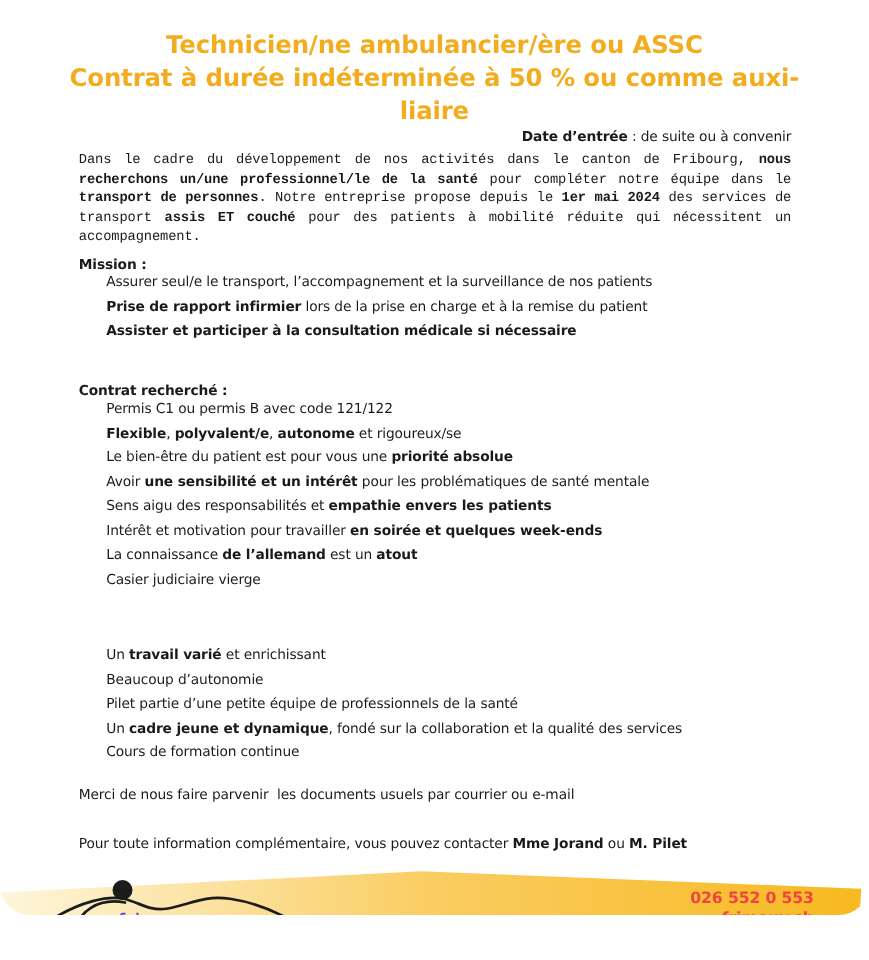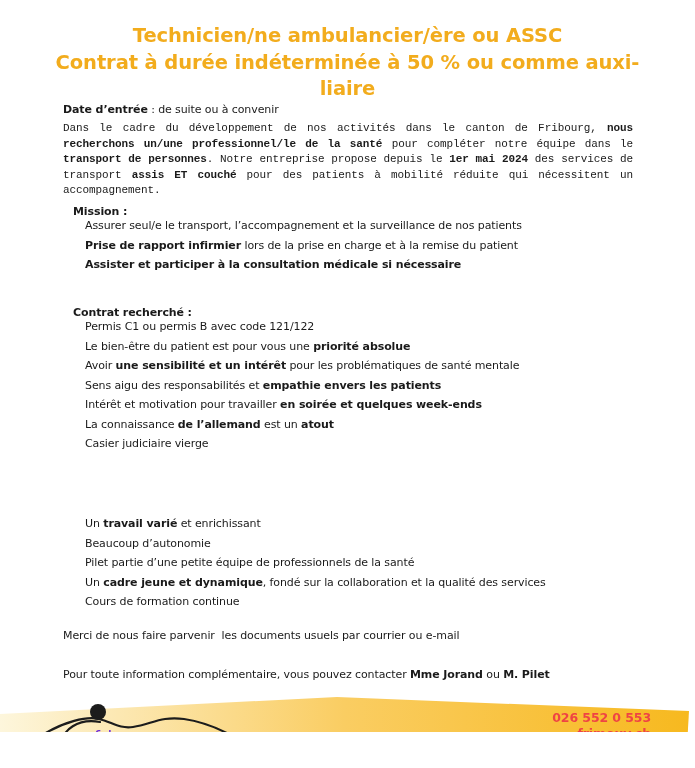--- a/index.html
+++ b/index.html
@@ -1,34 +1,34 @@
 <!DOCTYPE html>
 <html lang="fr" style="--accent: #F2AC1D;"><head>
 <meta charset="utf-8">
 <style>
   :root { --accent:#F2AC1D; --ink:#1a1a1a; }
   html,body { margin:0; padding:0; background:#ffffff; }
   .page {
     position:relative; width:695px; height:732px; overflow:hidden;
     background:#ffffff; color:var(--ink);
     font-family:"DejaVu Sans","Liberation Sans",sans-serif;
-    font-size:11px; letter-spacing:-0.1px;
+    font-size:11px; letter-spacing:-0.1px;border-radius:24px;
   }
   .b { font-weight:700; }
 
   
   .title-block { position:absolute; top:22px; left:30px; width:635px; text-align:center; color:var(--accent); font-weight:700; }
   .title-main { font-size:19.5px; line-height:27px; }
   .title-sub  { font-size:19.5px; line-height:26px; white-space:pre-line; margin-top:1px; }
 
   
   .abs { position:absolute; left:63px; width:570px; }
-  .date-line { top:103px; line-height:14px; }
+  .date-line { top:103px; line-height:14px;text-align:right; }
   .intro { top:121px; line-height:15.5px; text-align:justify;font-family:Liberation Mono, monospace; }
-  .sec-heading { line-height:14px;margin-left:10px; }
+  .sec-heading { line-height:14px; }
   .li { margin-left:22px; line-height:13.5px; margin-bottom:6px; }
   .sec-mission { top:205px; }
   .sec-profile { top:306px; }
   .sec-offer   { top:517px; }
   .sec-interested { top:629px; line-height:14px; }
   .interested-line { white-space:pre-wrap; }
   .contact-line { top:668px; line-height:14px; }
 
   
   .footer-svg { position:absolute; left:0; top:676px; width:695px; height:92px; display:block; }
@@ -54,20 +54,21 @@
   <div class="abs sec-mission">
     <div class="sec-heading"><span class="b">Mission :</span></div>
     <div class="li"><span>Assurer seul/e le transport, l’accompagnement et la surveillance de nos patients</span></div>
     <div class="li"><span class="b">Prise de rapport infirmier</span><span> lors de la prise en charge et à la remise du patient</span></div>
     <div class="li"><span class="b">Assister et participer à la consultation médicale si nécessaire</span></div>
   </div>
 
   <div class="abs sec-profile">
     <div class="sec-heading"><span class="b">Contrat recherché :</span></div>
     <div class="li"><span>Permis C1 ou permis B avec code 121/122</span></div>
+    <div class="li"><span class="b">Flexible</span><span>, </span><span class="b">polyvalent/e</span><span>, </span><span class="b">autonome</span><span> et rigoureux/se</span></div>
     <div class="li"><span>Le bien-être du patient est pour vous une </span><span class="b">priorité absolue</span></div>
     <div class="li"><span>Avoir </span><span class="b">une sensibilité et un intérêt</span><span> pour les problématiques de santé mentale</span></div>
     <div class="li"><span>Sens aigu des responsabilités et </span><span class="b">empathie envers les patients</span></div>
     <div class="li"><span>Intérêt et motivation pour travailler </span><span class="b">en soirée et quelques week-ends</span></div>
     <div class="li"><span>La connaissance </span><span class="b">de l’allemand</span><span> est un </span><span class="b">atout</span></div>
     <div class="li"><span>Casier judiciaire vierge</span></div>
   </div>
 
   <div class="abs sec-offer">
     <div class="li"><span>Un </span><span class="b">travail varié</span><span> et enrichissant</span></div>

